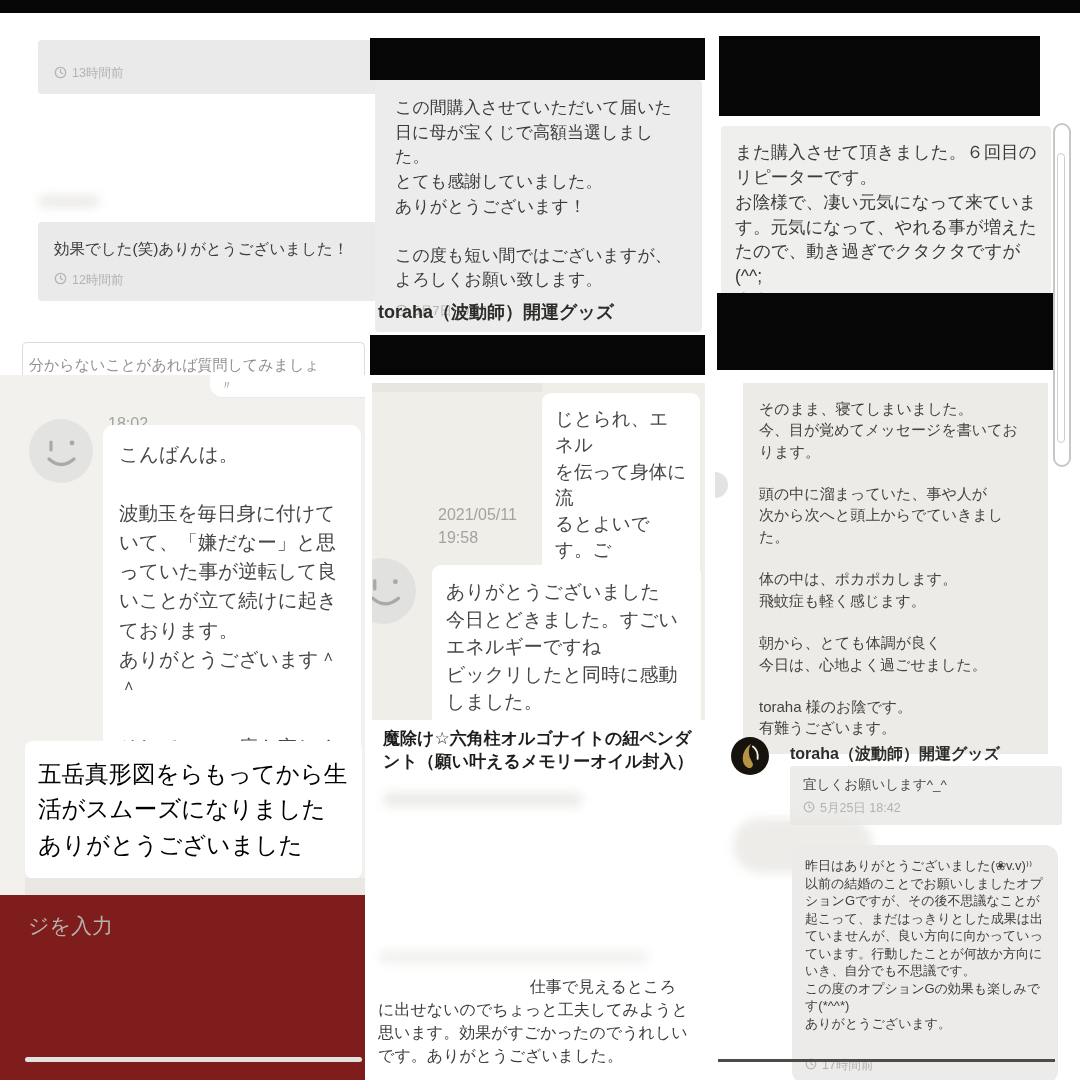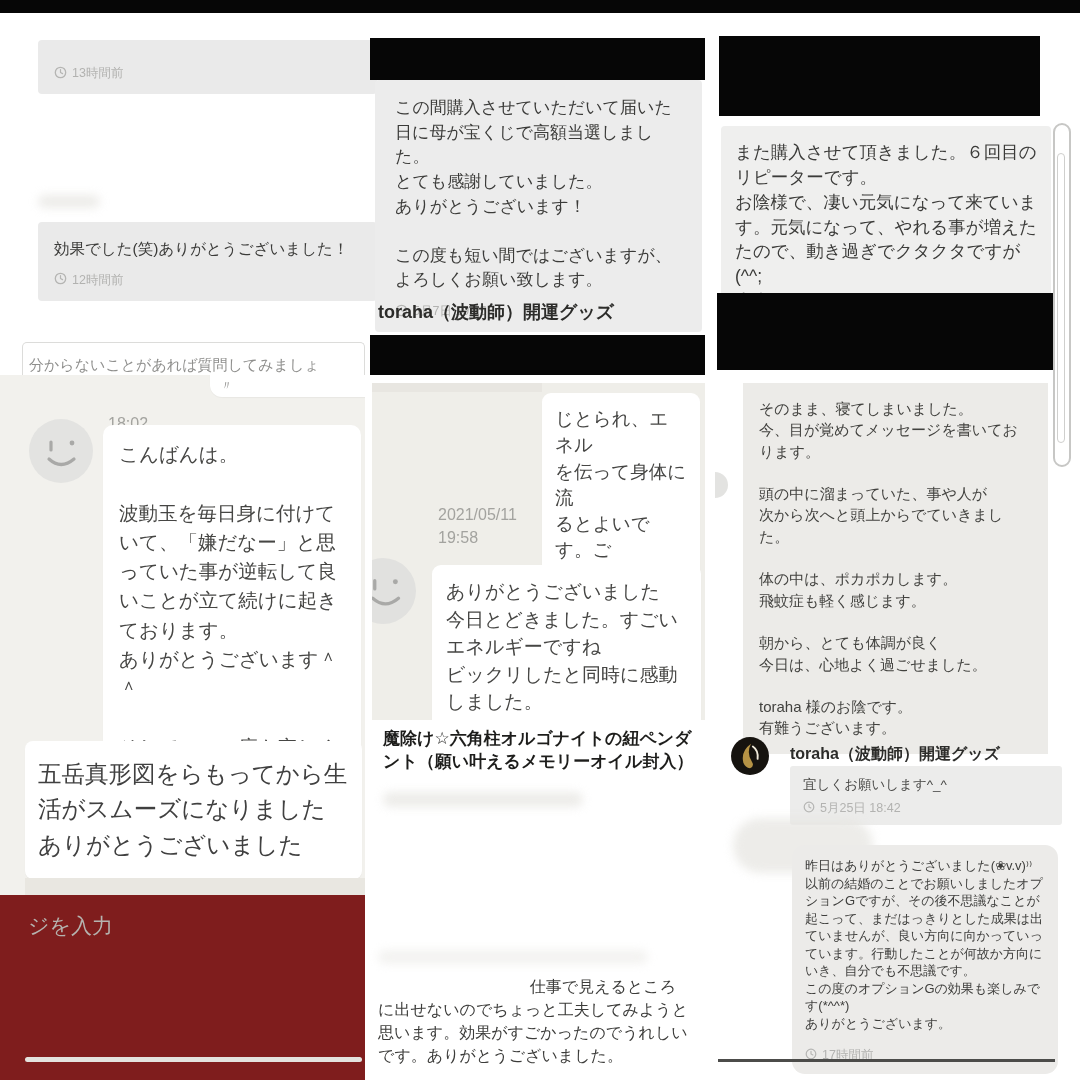--- a/index.html
+++ b/index.html
@@ -70,21 +70,21 @@
           <circle cx="43" cy="24" r="2.4" fill="#a9a9a7"></circle>
           <path d="M20 40q12 11 25 0" stroke="#a9a9a7" stroke-width="3.2" fill="none" stroke-linecap="round"></path>
         </svg>
     </div>
     <div class="bubble pre" style="left:103px;top:50px;width:226px;padding:15px 16px;font-size:19.5px;line-height:1.5;color:#464644;">こんばんは。
 
 波動玉を毎日身に付けていて、「嫌だなー」と思っていた事が逆転して良いことが立て続けに起きております。
 ありがとうございます＾＾
 
 そして、この度も宜しくお願い致します。</div>
-    <div class="bubble" style="left:25px;top:366px;width:311px;padding:16px 13px;font-size:23.5px;line-height:1.5;color:#404040;border-radius:8px;">五岳真形図をらもってから生活がスムーズになりましたありがとうございました</div>
+    <div class="bubble" style="left:25px;top:366px;width:311px;padding:16px 13px;font-size:23.5px;line-height:1.5;color:#000000;border-radius:8px;">五岳真形図をらもってから生活がスムーズになりましたありがとうございました</div>
     <div class="abs" style="left:25px;top:503px;width:340px;height:17px;background:#e9e7e1;"></div>
     <div class="abs" style="left:0;top:520px;width:365px;height:185px;background:#7f1d1d;">
       <div style="margin:17px 0 0 28px;font-size:21px;color:#b5b3af;">ジを入力</div>
     </div>
   </div>
   <div class="abs" style="left:25px;top:1057px;width:337px;height:5px;background:#e4e2de;border-radius:3px;"></div>
 
   <div class="bar" style="left:370px;top:38px;width:335px;height:42px;"></div>
   <div class="card" style="left:375px;top:80px;width:287px;padding:16px 20px 12px 20px;background:#ececec;">
     <div class="txt pre" style="font-size:17px;line-height:1.45;">この間購入させていただいて届いた日に母が宝くじで高額当選しました。
@@ -171,21 +171,21 @@
           </svg></span>
       <span>5月25日 18:42</span>
     </div>
   </div>
   <div class="smudge" style="left:733px;top:818px;width:140px;height:55px;border-radius:28px;"></div>
   <div class="abs" style="left:792px;top:845px;width:240px;padding:12px 13px 10px 13px;background:#ecebe9;border-radius:13px;">
     <div class="pre" style="font-size:13px;line-height:1.35;color:#3e3e3c;">昨日はありがとうございました(❀v.v)⁾⁾
 以前の結婚のことでお願いしましたオプションGですが、その後不思議なことが起こって、まだはっきりとした成果は出ていませんが、良い方向に向かっていっています。行動したことが何故か方向にいき、自分でも不思議です。
 この度のオプションGの効果も楽しみです(*^^*)
 ありがとうございます。</div>
-    <div class="tsrow" style="margin-top:15px;text-align:right;">
+    <div class="tsrow" style="margin-top:25px;text-align:right;">
       <span class="clock"><svg width="12" height="12" viewBox="0 0 14 14">
             <circle cx="7" cy="7" r="5.6" fill="none" stroke="#b5b5b3" stroke-width="1.4"></circle>
             <path d="M7 3.9V7l2.2 1.2" fill="none" stroke="#b5b5b3" stroke-width="1.3" stroke-linecap="round"></path>
           </svg></span>
       <span>17時間前</span>
     </div>
   </div>
   <div class="abs" style="left:718px;top:1059px;width:337px;height:3px;background:#4c4c4a;"></div>
 
 </div>

